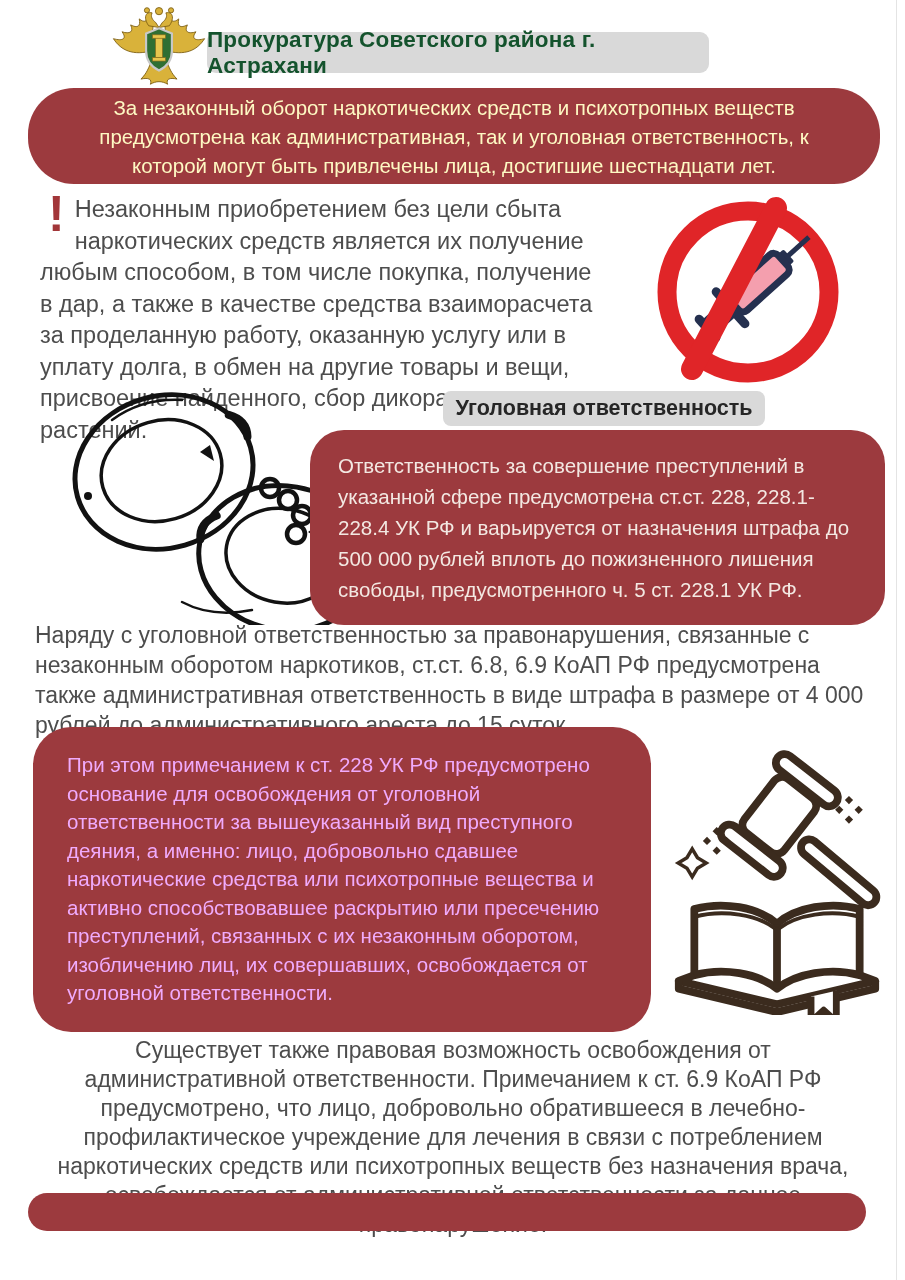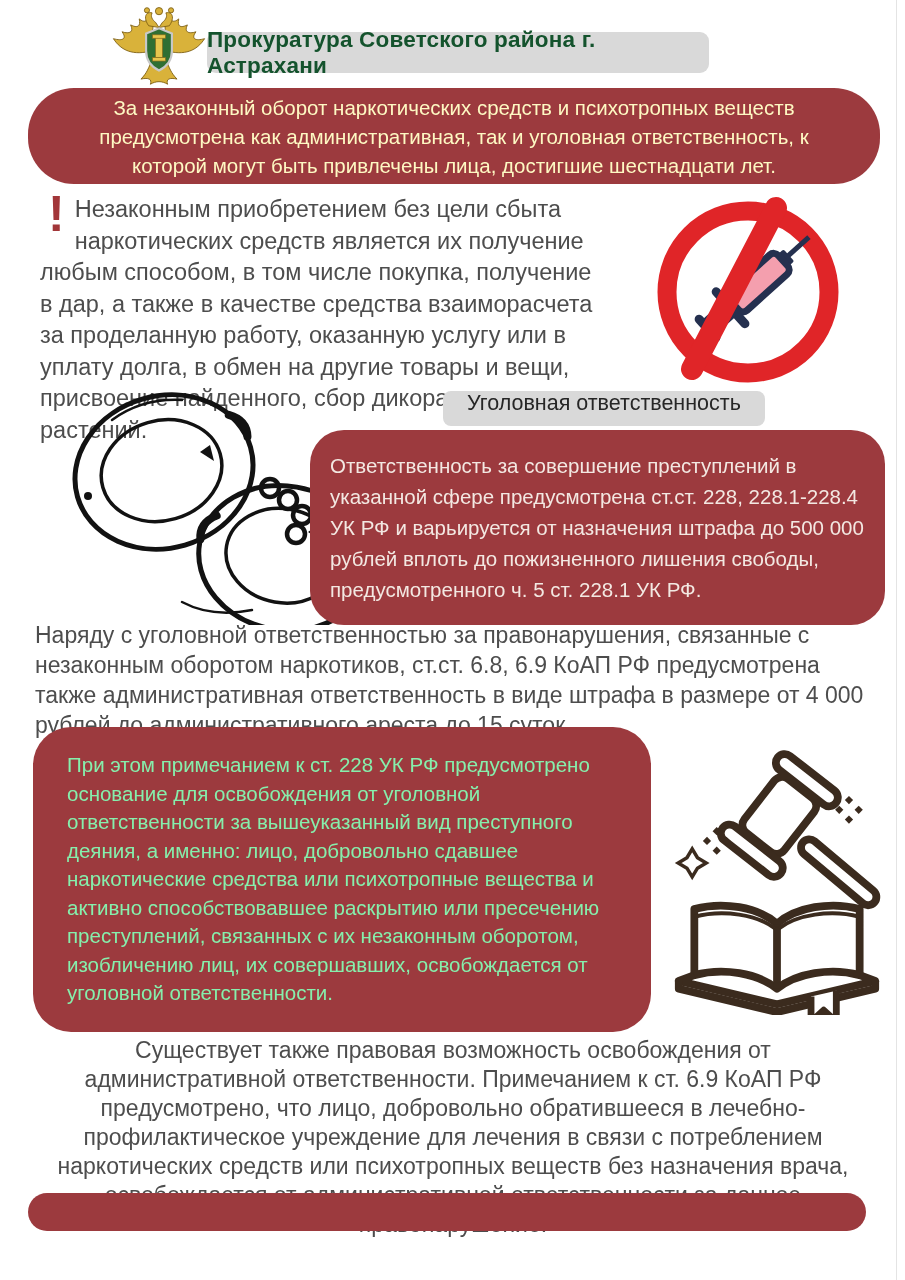--- a/index.html
+++ b/index.html
@@ -40,42 +40,42 @@
     color:#a23639;font-size:50px;font-weight:800;line-height:36px;
     margin:2px 10px 0 8px;
   }
   .nosign{position:absolute;left:648px;top:192px;width:200px;height:200px;}
 
   
   .cuffs{position:absolute;left:52px;top:380px;width:350px;height:245px;}
   .criminal-heading{
     position:absolute;left:443px;top:391px;width:322px;height:35px;
     background:#d9d9d9;border-radius:8px;
-    display:flex;justify-content:center;
-    font-size:21.5px;font-weight:400;color:#262626;
+    display:flex;align-items:center;justify-content:center;
+    font-size:21.5px;font-weight:700;color:#262626;
   }
   .box2{
     position:absolute;left:310px;top:430px;width:575px;
     background:#9c3a3e;border-radius:34px;
-    padding:20px 20px;box-sizing:border-box;
+    padding:20px 28px;box-sizing:border-box;
     color:#f3e8e2;font-size:20.5px;line-height:31px;
   }
 
   
   .note2{
     position:absolute;left:35px;top:620px;width:835px;
     color:#4d4d4d;font-size:23px;line-height:30px;
   }
 
   
   .box3{
     position:absolute;left:33px;top:727px;width:618px;min-height:282px;
     background:#9c3a3e;border-radius:38px;
     padding:24px 34px;box-sizing:border-box;
-    color:#86efac;font-size:20.5px;line-height:28.5px;
+    color:#f0abfc;font-size:20.5px;line-height:28.5px;
   }
   .gavel{position:absolute;left:663px;top:733px;width:228px;height:282px;}
 
   
   .note3{
     position:absolute;left:38px;top:1036px;width:830px;
     color:#4d4d4d;font-size:23px;line-height:29px;text-align:center;
   }
 
   

